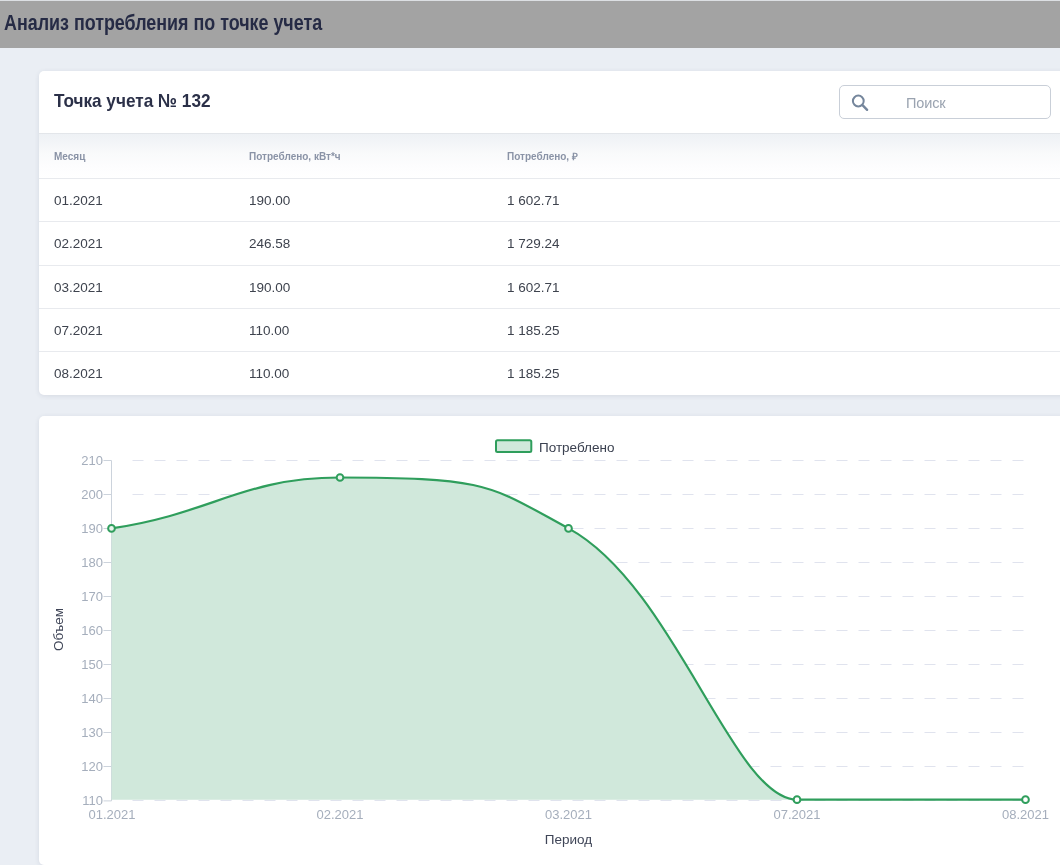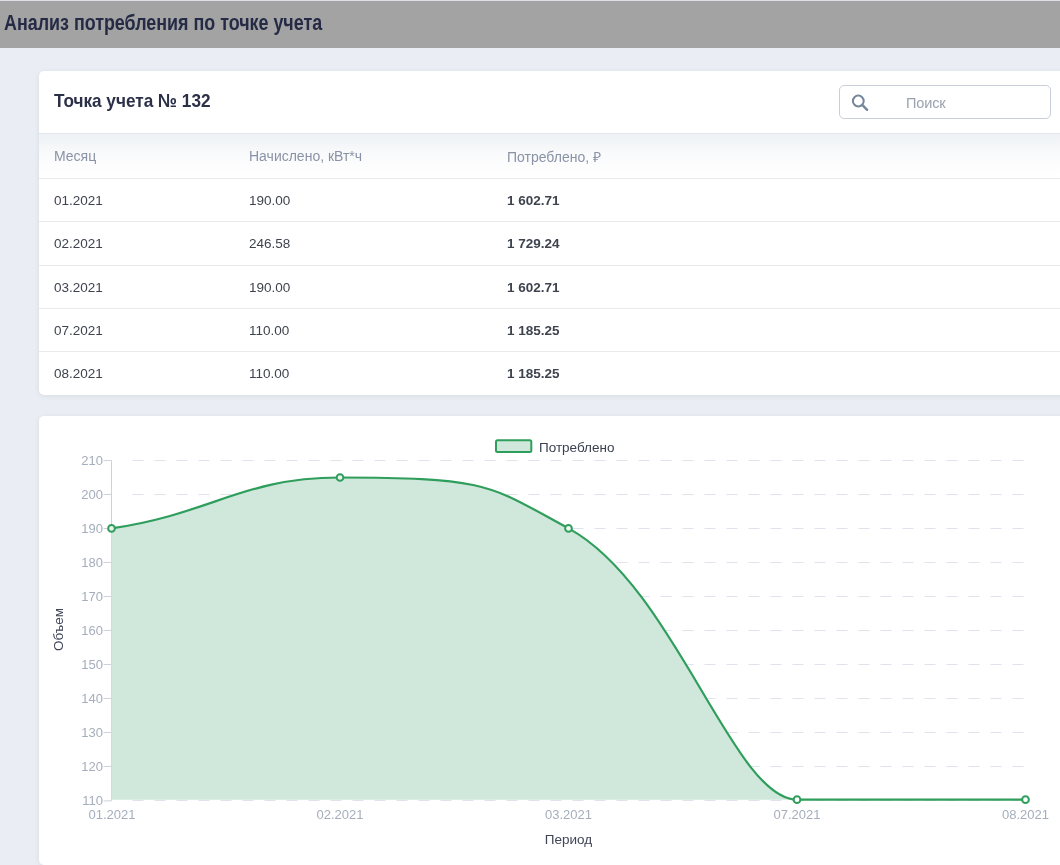--- a/index.html
+++ b/index.html
@@ -11,45 +11,45 @@
   box-shadow:0 1px 5px rgba(40,50,80,0.10); }
 #card1 { top:71px; height:324px; }
 #card2 { top:416px; height:449px; }
 .t-title { position:absolute; left:15px; top:20px; font-size:19px; font-weight:700; color:#2b3048; line-height:1; transform:scaleX(0.904); transform-origin:0 50%; white-space:nowrap; }
 .search { position:absolute; left:800px; top:14px; width:212px; height:34px; border:1px solid #c9cfd8; border-radius:5px; background:#fff; }
 .search svg { position:absolute; left:10px; top:7px; }
 .search span { position:absolute; left:42px; top:9px; font-size:14.5px; color:#9aa3b0; letter-spacing:-0.15px;margin-left:24px; }
 .thead { position:absolute; left:0; top:62px; width:1041px; height:45px; border-top:1px solid #e3e6ea;
   background:linear-gradient(180deg,#eef1f5 0%, #f9fafb 45%, #fdfdfe 75%, #ffffff 100%); }
 .thead div, .trow div { position:absolute; top:50%; transform:translateY(-50%); }
-.thead div { font-size:14px; font-weight:400; color:#8a93a6; }
+.thead div { font-size:10px; font-weight:700; color:#8a93a6; }
 .trow { position:absolute; left:0; width:1041px; height:43.3px; border-top:1px solid #e8eaee; }
 .trow div { font-size:13.5px; color:#3e434e; }
-.c1 { left:15px; } .c2 { left:210px; } .c3 { left:468px;font-weight:bold; }
+.c1 { left:15px; } .c2 { left:210px; } .c3 { left:468px; }
 #r0 { top:107px; }
 #r1 { top:150.3px; } #r2 { top:193.6px; } #r3 { top:236.9px; } #r4 { top:280.2px; }
 </style>
 </head>
 <body>
 <div class="topbar" style="border-top:1px solid #dcdfe3">
     <h1>Анализ потребления по точке учета</h1>
   </div>
 
 <div class="card" id="card1">
   <div class="t-title">Точка учета № 132</div>
   <div class="search">
     <svg width="22" height="22" viewBox="0 0 22 22">
         <circle cx="8.3" cy="8" r="5.4" fill="none" stroke="#75869c" stroke-width="2"></circle>
         <line x1="12.5" y1="12.2" x2="17.1" y2="16.8" stroke="#75869c" stroke-width="2.4" stroke-linecap="round"></line>
       </svg>
     <span>Поиск</span>
   </div>
   <div class="thead">
       <div class="c1">Месяц</div>
-      <div class="c2">Начислено, кВт*ч</div>
+      <div class="c2">Потреблено, кВт*ч</div>
       <div class="c3">Потреблено, ₽</div>
     </div>
   <div class="trow" id="r0">
       <div class="c1">01.2021</div>
       <div class="c2">190.00</div>
       <div class="c3">1 602.71</div>
     </div>
   <div class="trow" id="r1">
       <div class="c1">02.2021</div>
       <div class="c2">246.58</div>

